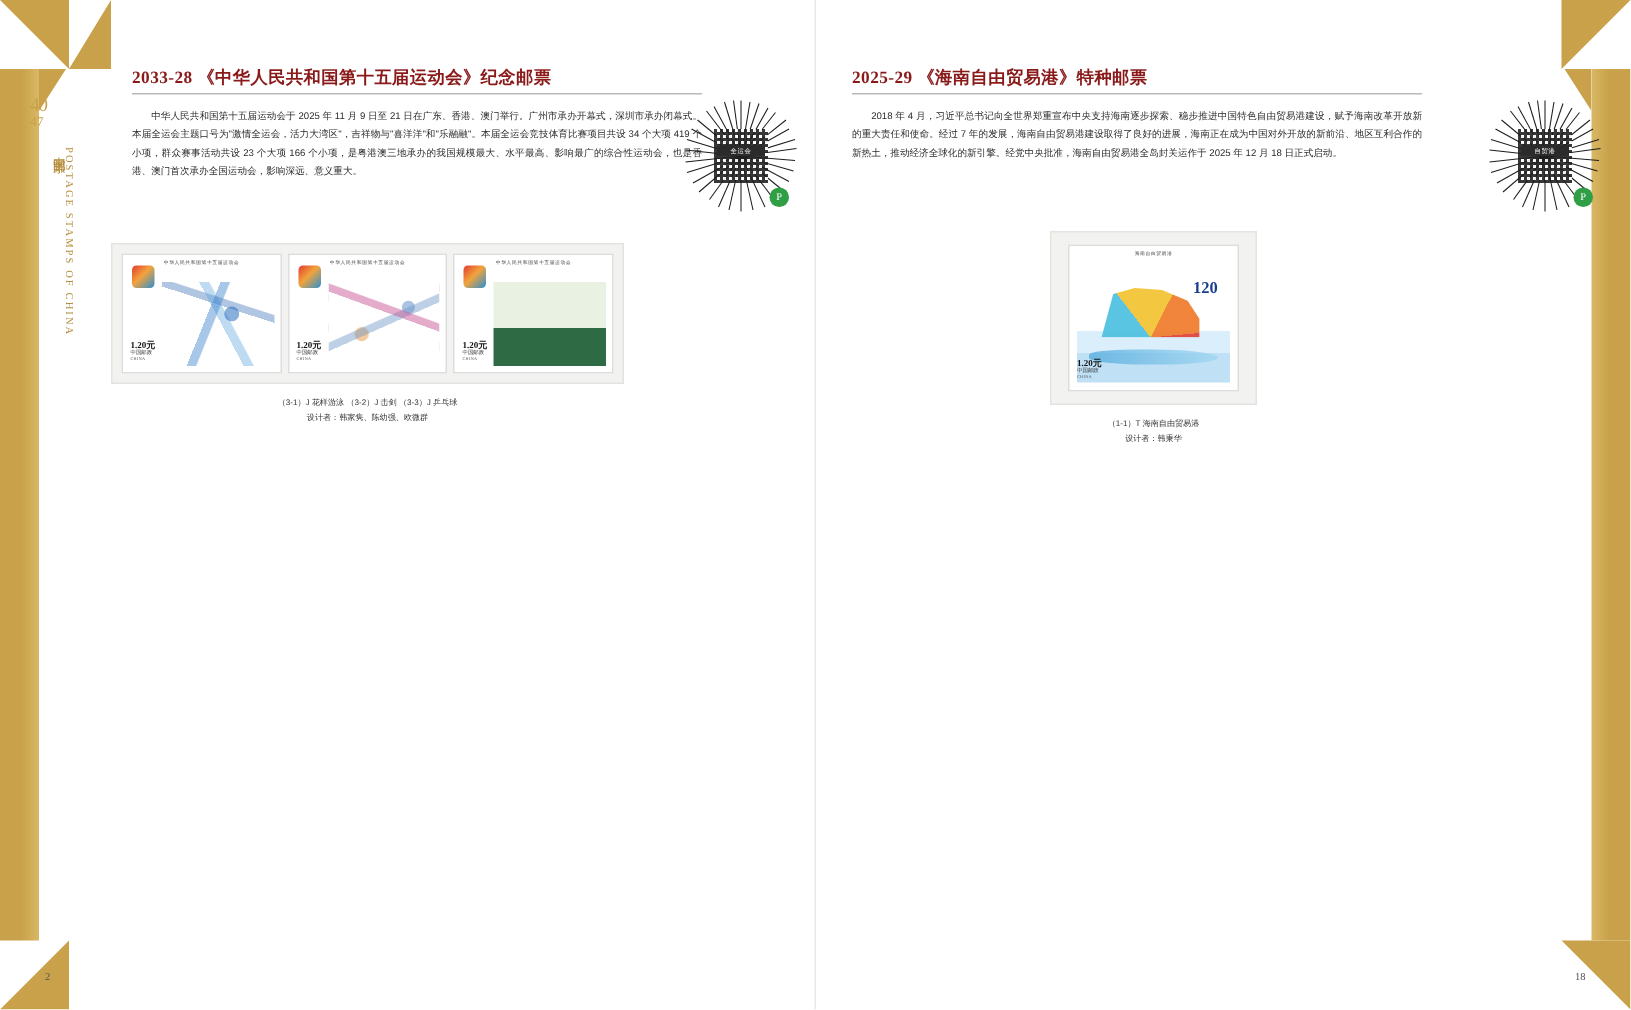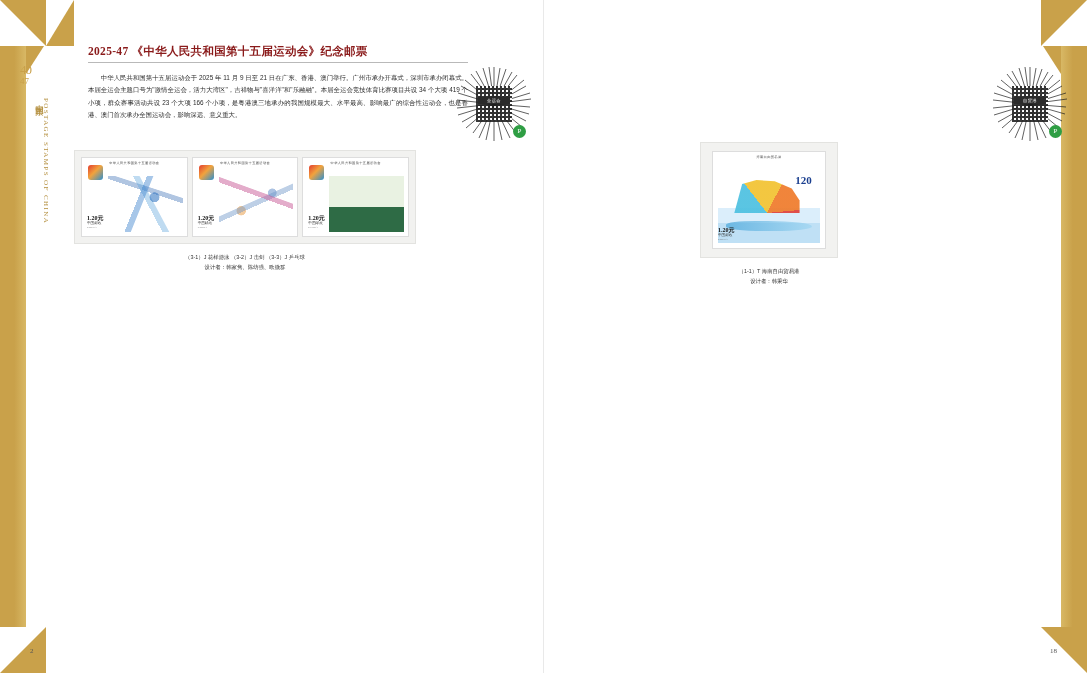--- a/index.html
+++ b/index.html
@@ -219,20 +219,21 @@
   .left .stamp-area  { left: 74px;  top: 150px; width: 342px; }
   .right .stamp-area { left: 156px; top: 142px; width: 138px; }
 
   .stamp-frame {
     background: #f2f2f0;
     border: 1px solid #e3e3e0;
     padding: 6px;
     display: flex;
     gap: 4px;
     justify-content: center;
+    margin-top: 12px;
   }
   .stamp-frame.single { padding: 8px; }
 
   .stamp {
     position: relative;
     width: 108px;
     height: 78px;
     background: #ffffff;
     border: 1px solid #ddd;
     overflow: hidden;
@@ -371,21 +372,21 @@
 
     <div class="spine-year">
       <span>40</span>
       <span class="yr-sub">47</span>
     </div>
 
     <div class="spine-text">中国邮票</div>
     <div class="spine-text-en">POSTAGE STAMPS OF CHINA</div>
 
     <div class="article">
-      <div class="article-title">2025-47 《中华人民共和国第十五届运动会》纪念邮票</div>
+      <div class="article-title">2033-28 《中华人民共和国第十五届运动会》纪念邮票</div>
       <div class="title-rule"></div>
       <div class="article-body">中华人民共和国第十五届运动会于 2025 年 11 月 9 日至 21 日在广东、香港、澳门举行。广州市承办开幕式，深圳市承办闭幕式。本届全运会主题口号为"激情全运会，活力大湾区"，吉祥物与"喜洋洋"和"乐融融"。本届全运会竞技体育比赛项目共设 34 个大项 419 个小项，群众赛事活动共设 23 个大项 166 个小项，是粤港澳三地承办的我国规模最大、水平最高、影响最广的综合性运动会，也是香港、澳门首次承办全国运动会，影响深远、意义重大。</div>
     </div>
 
     <div class="medallion">
       <svg class="burst" viewBox="0 0 76 76">
         <g stroke="#1d1d1d" stroke-width="0.7">
           <line x1="38" y1="38" x2="38" y2="1"></line>
             <line x1="38" y1="38" x2="50" y2="3"></line>
           <line x1="38" y1="38" x2="61" y2="9"></line>
@@ -472,20 +473,25 @@
     <div class="folio">2</div>
   </div>
 
   <div class="page right">
 
     <div class="corner-gold tr-gold"></div>
     <div class="corner-gold br-gold"></div>
 
     <div class="spine-band right"></div>
 
+    <div class="article">
+      <div class="article-title">2025-29 《海南自由贸易港》特种邮票</div>
+      <div class="title-rule"></div>
+      <div class="article-body">2018 年 4 月，习近平总书记向全世界郑重宣布中央支持海南逐步探索、稳步推进中国特色自由贸易港建设，赋予海南改革开放新的重大责任和使命。经过 7 年的发展，海南自由贸易港建设取得了良好的进展，海南正在成为中国对外开放的新前沿、地区互利合作的新热土，推动经济全球化的新引擎。经党中央批准，海南自由贸易港全岛封关运作于 2025 年 12 月 18 日正式启动。</div>
+    </div>
 
     <div class="medallion">
       <svg class="burst" viewBox="0 0 76 76">
         <g stroke="#1d1d1d" stroke-width="0.7">
           <line x1="38" y1="38" x2="38" y2="1"></line>
             <line x1="38" y1="38" x2="50" y2="3"></line>
           <line x1="38" y1="38" x2="61" y2="9"></line>
             <line x1="38" y1="38" x2="70" y2="20"></line>
           <line x1="38" y1="38" x2="75" y2="33"></line>
             <line x1="38" y1="38" x2="73" y2="48"></line>

